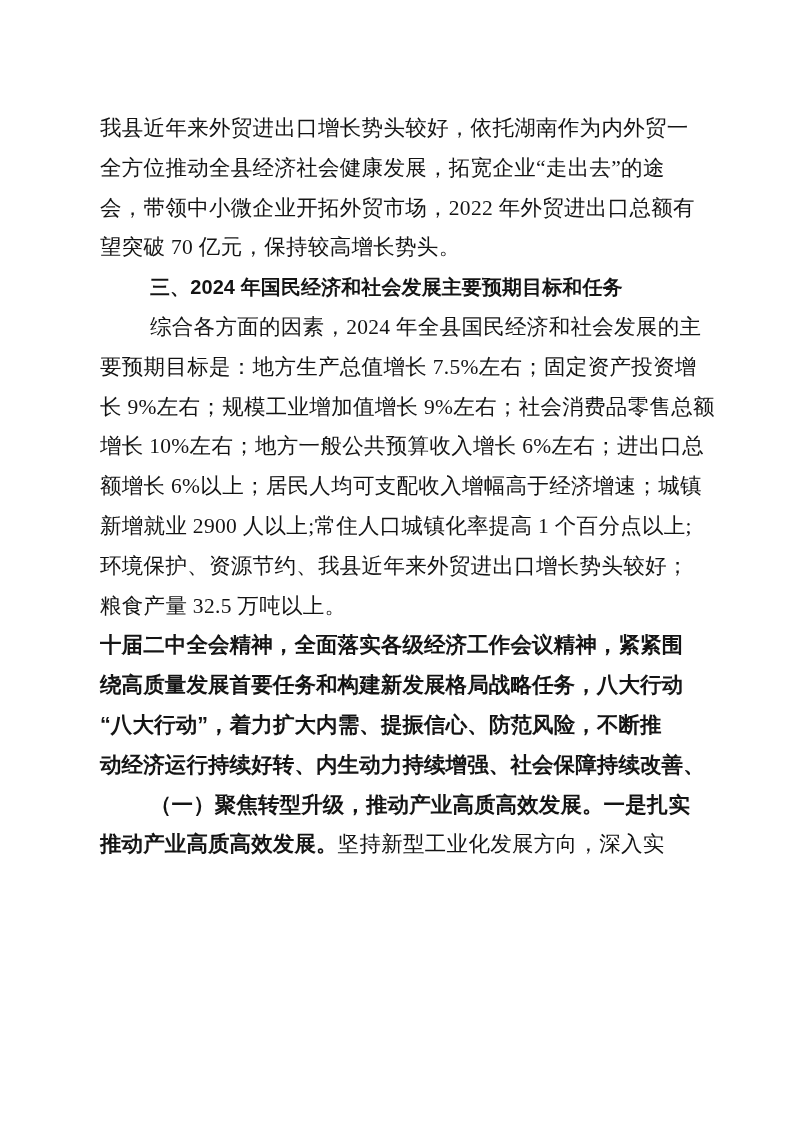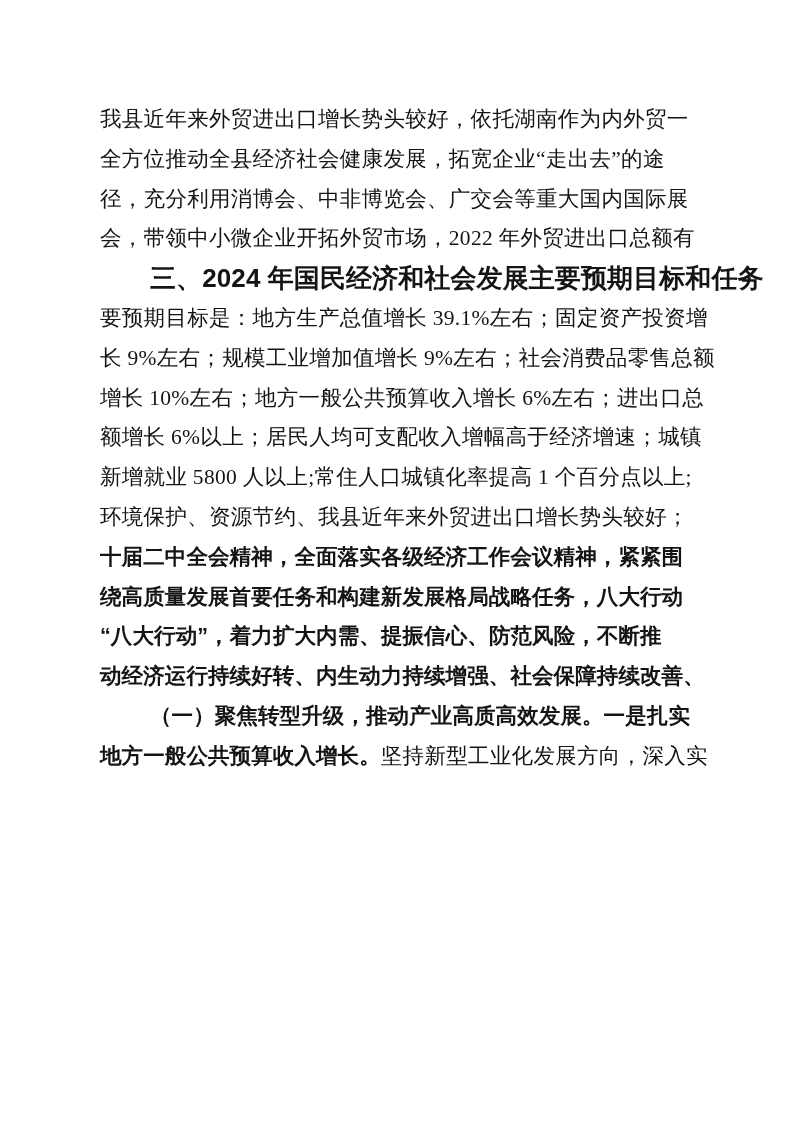--- a/index.html
+++ b/index.html
@@ -10,21 +10,21 @@
   .page {
     position: relative;
     width: 793px;
     height: 1122px;
     background: #ffffff;
     overflow: hidden;
   }
   .text-block {
     position: absolute;
     left: 100px;
-    top: 100px;
+    top: 109px;
     width: 592px;
   }
   .line {
     height: 39.8px;
     line-height: 39.8px;
     font-family: "Liberation Serif", "DejaVu Serif", serif;
     font-size: 21.5px;
     letter-spacing: 0.3px;
     color: #141414;
     white-space: nowrap;
@@ -35,45 +35,47 @@
   .seg-regular {
     font-family: "Liberation Serif", "DejaVu Serif", serif;
     font-weight: 400;
   }
   .seg-bold {
     font-family: "Liberation Sans", "DejaVu Sans", sans-serif;
     font-weight: 700;
     letter-spacing: 0.1px;
   }
   .heading-line {
-    font-size: 26px;
+    font-size: 20px;
   }
 </style>
 </head>
 <body>
 
 <div class="page">
   <div class="text-block">
 
     <div class="line"><span class="seg-regular">我县近年来外贸进出口增长势头较好，依托湖南作为内外贸一</span></div>
     <div class="line"><span class="seg-regular">全方位推动全县经济社会健康发展，拓宽企业“走出去”的途</span></div>
-    <div class="line"><span class="seg-regular">径，充分利用消博会、中非博览会、广交会等重大国内国际展</span></div>
     <div class="line"><span class="seg-regular">会，带领中小微企业开拓外贸市场，2022 年外贸进出口总额有</span></div>
+    <div class="line"><span class="seg-regular">望突破 70 亿元，保持较高增长势头。</span></div>
 
     <div class="line indent heading-line"><span class="seg-bold">三、2024 年国民经济和社会发展主要预期目标和任务</span></div>
 
-    <div class="line"><span class="seg-regular">要预期目标是：地方生产总值增长 39.1%左右；固定资产投资增</span></div>
+    <div class="line indent"><span class="seg-regular">综合各方面的因素，2024 年全县国民经济和社会发展的主</span></div>
+    <div class="line"><span class="seg-regular">要预期目标是：地方生产总值增长 7.5%左右；固定资产投资增</span></div>
     <div class="line"><span class="seg-regular">长 9%左右；规模工业增加值增长 9%左右；社会消费品零售总额</span></div>
     <div class="line"><span class="seg-regular">增长 10%左右；地方一般公共预算收入增长 6%左右；进出口总</span></div>
     <div class="line"><span class="seg-regular">额增长 6%以上；居民人均可支配收入增幅高于经济增速；城镇</span></div>
-    <div class="line"><span class="seg-regular">新增就业 5800 人以上;常住人口城镇化率提高 1 个百分点以上;</span></div>
+    <div class="line"><span class="seg-regular">新增就业 2900 人以上;常住人口城镇化率提高 1 个百分点以上;</span></div>
     <div class="line"><span class="seg-regular">环境保护、资源节约、我县近年来外贸进出口增长势头较好；</span></div>
+    <div class="line"><span class="seg-regular">粮食产量 32.5 万吨以上。</span></div>
 
     <div class="line"><span class="seg-bold">十届二中全会精神，全面落实各级经济工作会议精神，紧紧围</span></div>
     <div class="line"><span class="seg-bold">绕高质量发展首要任务和构建新发展格局战略任务，八大行动</span></div>
     <div class="line"><span class="seg-bold">“八大行动”，着力扩大内需、提振信心、防范风险，不断推</span></div>
     <div class="line"><span class="seg-bold">动经济运行持续好转、内生动力持续增强、社会保障持续改善、</span></div>
 
     <div class="line indent"><span class="seg-bold">（一）聚焦转型升级，推动产业高质高效发展。一是扎实</span></div>
-    <div class="line"><span class="seg-bold">地方一般公共预算收入增长。</span><span class="seg-regular">坚持新型工业化发展方向，深入实</span></div>
+    <div class="line"><span class="seg-bold">推动产业高质高效发展。</span><span class="seg-regular">坚持新型工业化发展方向，深入实</span></div>
 
   </div>
 </div>
 
 </body></html>

